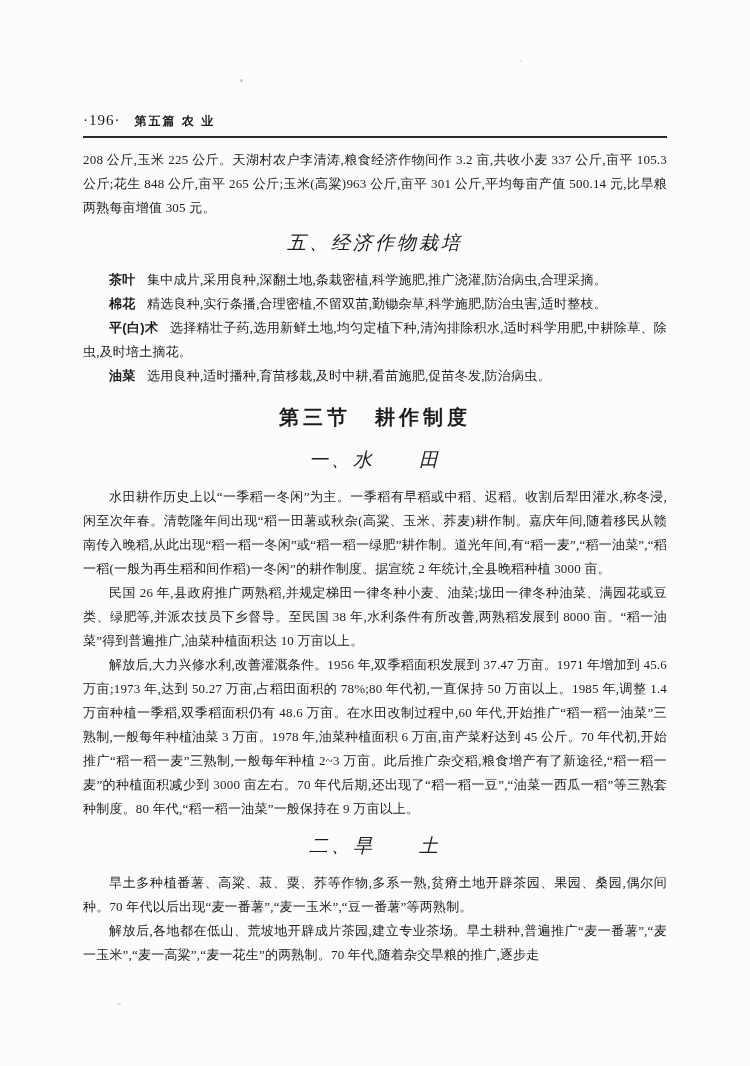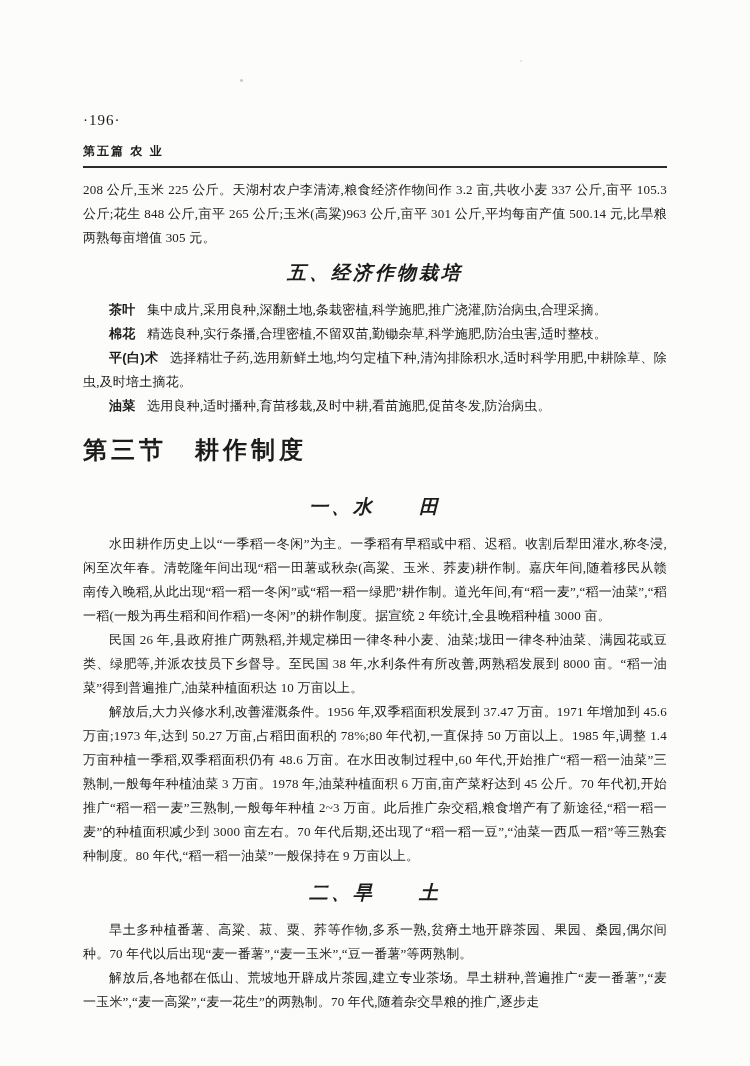--- a/index.html
+++ b/index.html
@@ -17,21 +17,20 @@
   .content {
     padding: 112px 83px 0 83px;
   }
   
   .page-header {
     display: flex;
     align-items: baseline;
     gap: 14px;
     padding-bottom: 6px;
     border-bottom: 2px solid #2b2b2b;
-    flex-direction: column;
   }
   .page-num {
     font-size: 15px;
     letter-spacing: 1px;
     font-family: "Liberation Serif", serif;
   }
   .section-label {
     font-size: 12px;
     font-weight: bold;
     font-family: "Liberation Sans", sans-serif;
@@ -49,34 +48,35 @@
   p.para + p.para { margin-top: 0; }
   .term {
     font-weight: bold;
     font-family: "Liberation Sans", sans-serif;
     margin-right: 0.9em;
   }
   
   .kai-heading {
     text-align: center;
     font-size: 19px;
-    font-weight: 700;
+    font-weight: 400;
     font-style: italic;
     font-family: "Liberation Serif", serif;
     letter-spacing: 3px;
     margin: 10px 0 12px 0;
   }
   
   .chapter-heading {
-    font-size: 24px;
+    text-align: center;
+    font-size: 20px;
     font-weight: bold;
     font-style: normal;
     font-family: "Liberation Sans", sans-serif;
     letter-spacing: 4px;
-    margin: 16px 0 28px 0;
+    margin: 16px 0 16px 0;
   }
   .sub-heading { margin: 12px 0 12px 0; }
   
   .speck {
     position: absolute;
     background: #9a9a9a;
     border-radius: 50%;
     opacity: 0.55;
   }
   .speck-1 { left: 240px; top: 79px; width: 3px; height: 3px; }

